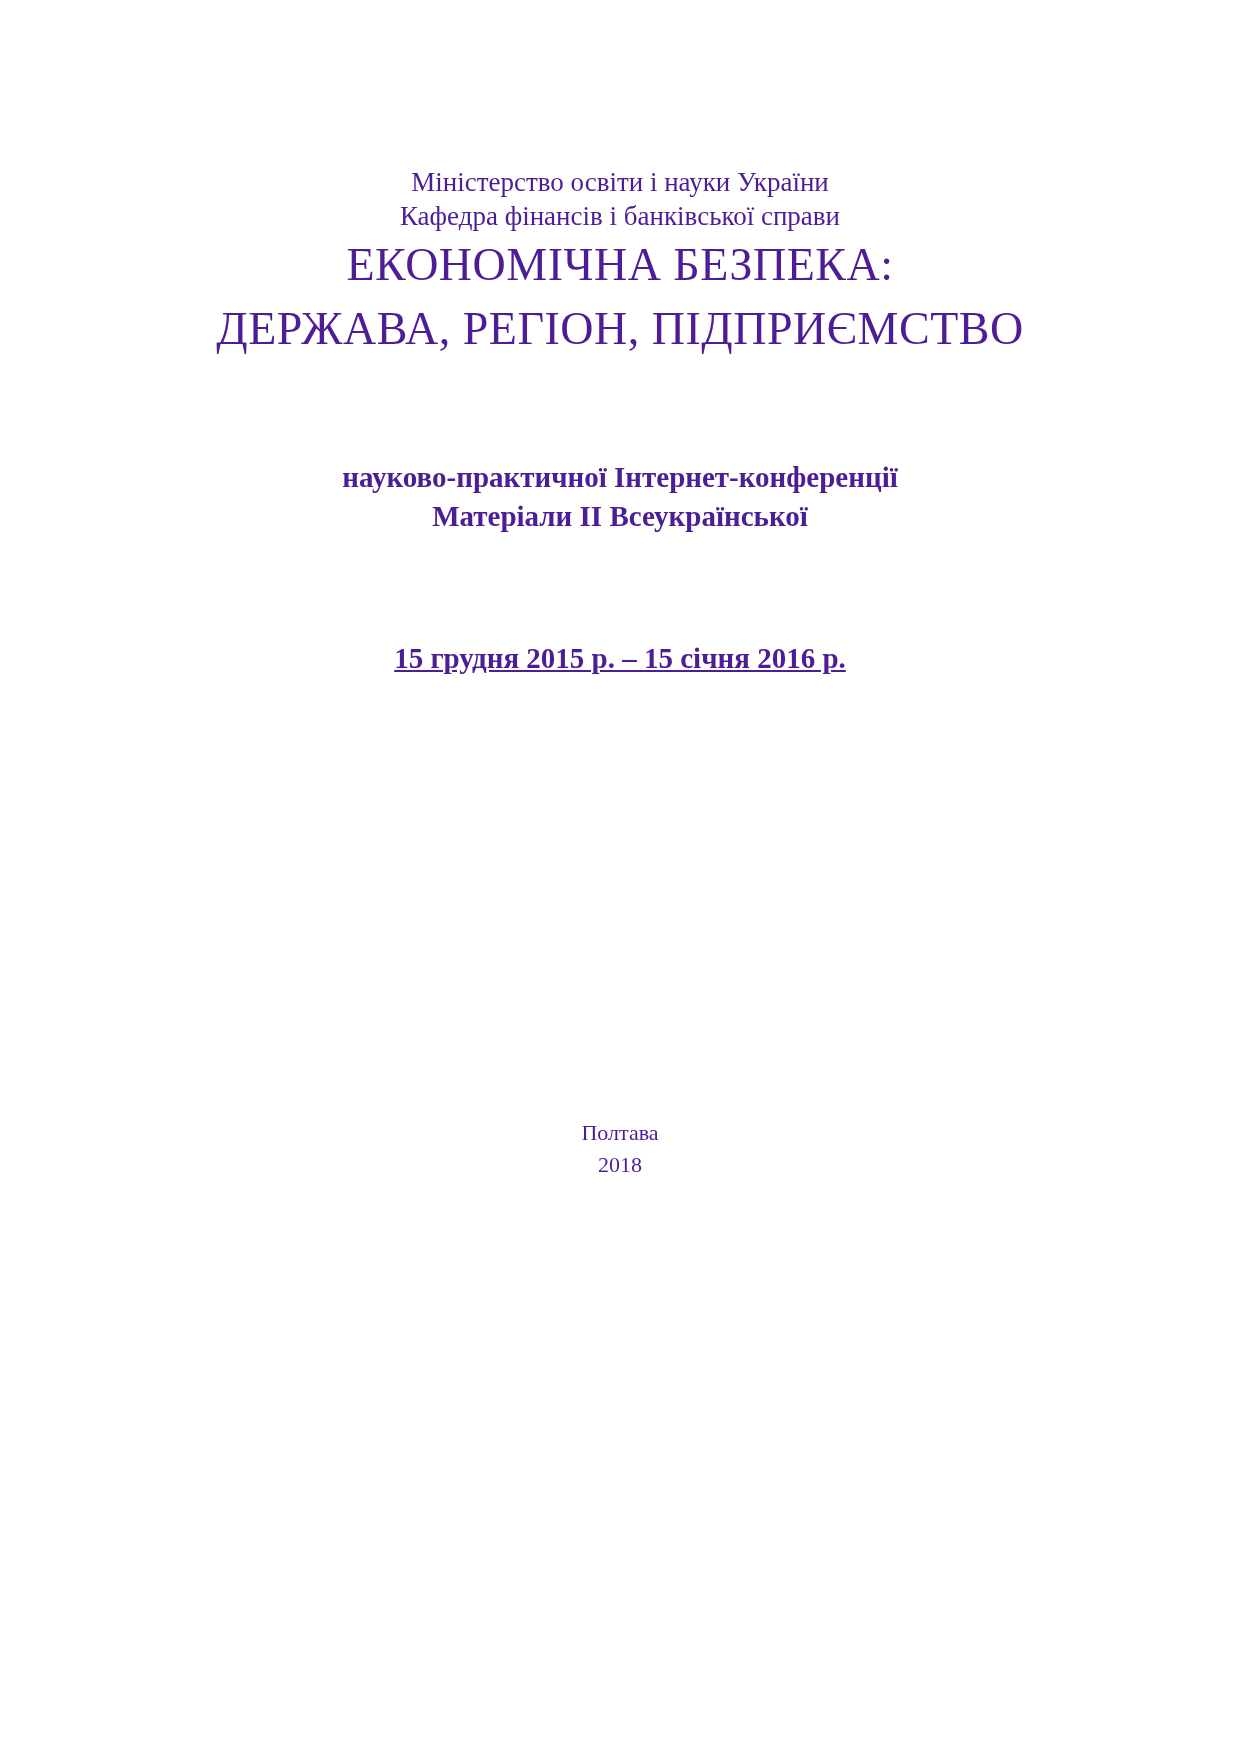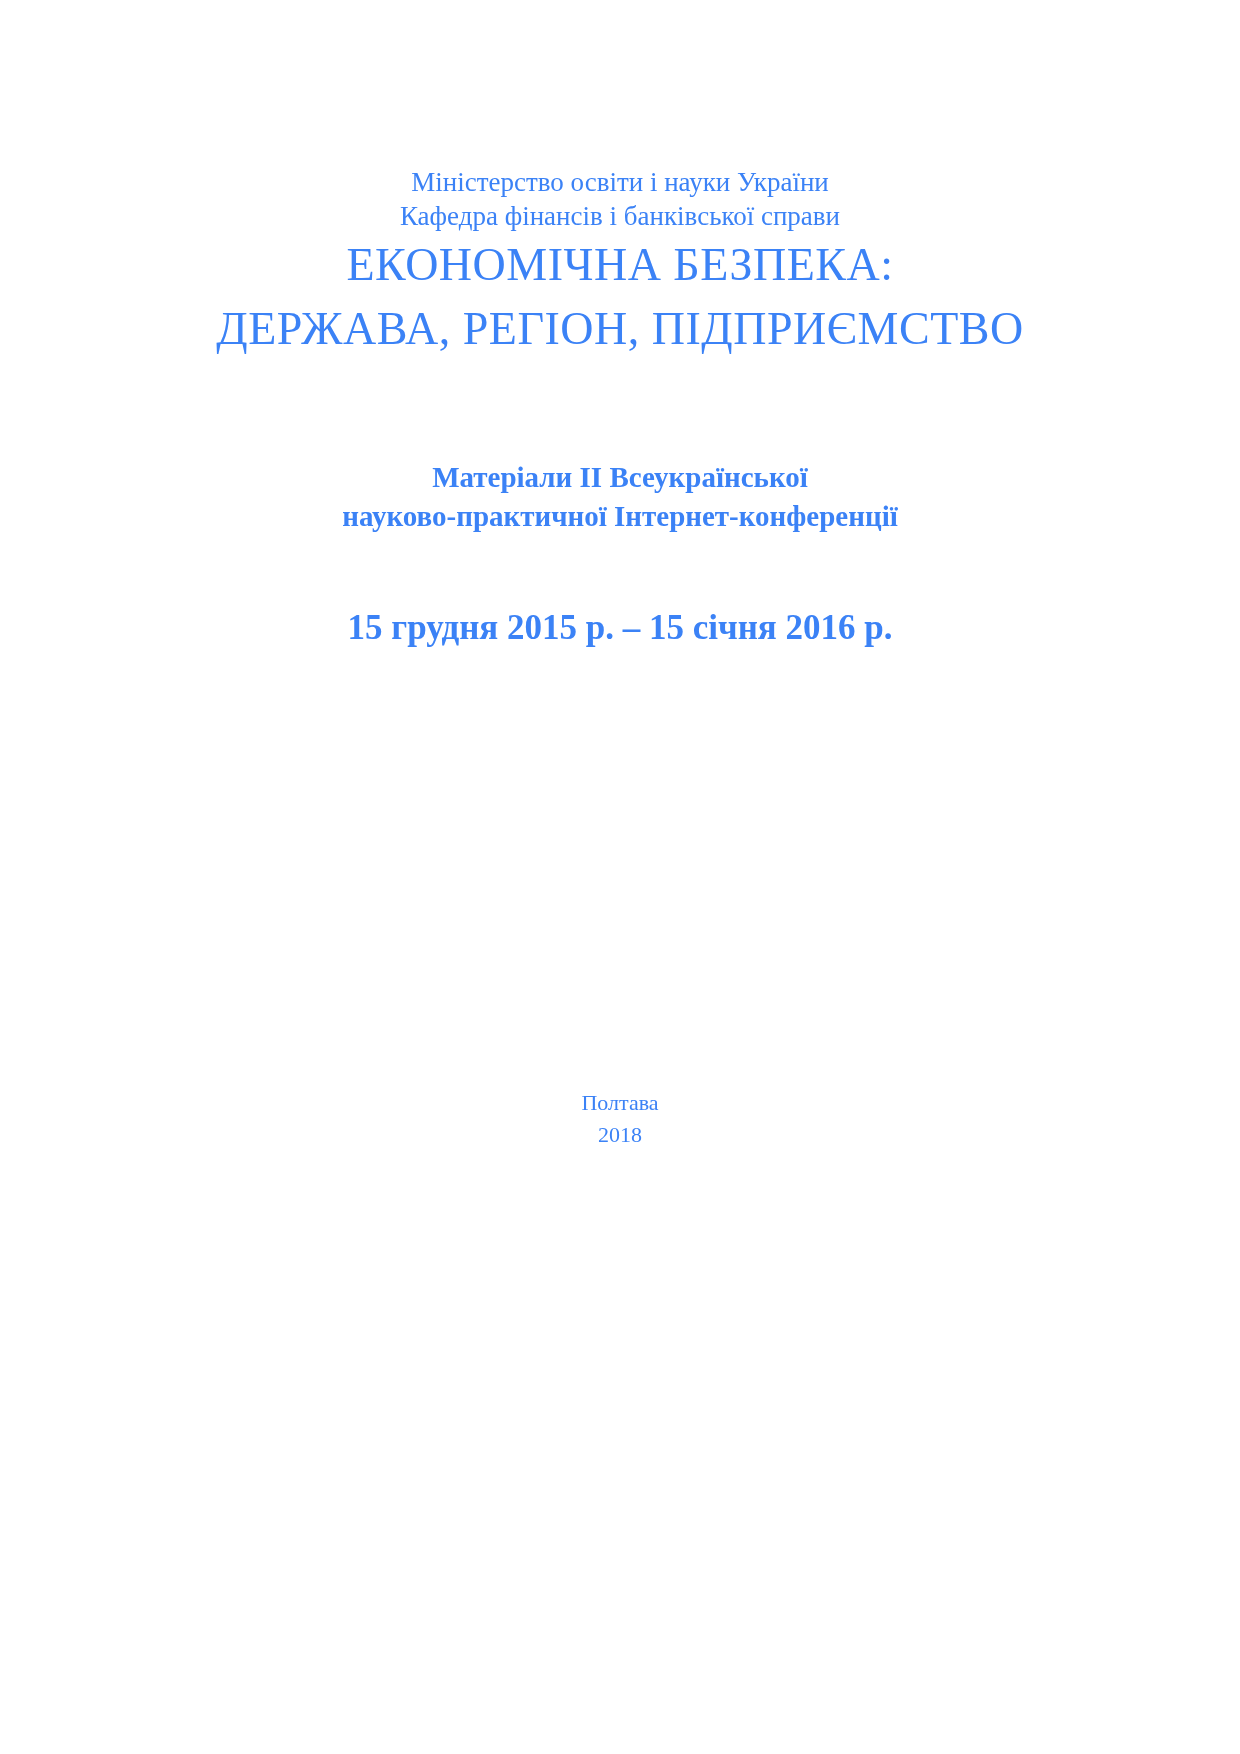--- a/index.html
+++ b/index.html
@@ -3,21 +3,21 @@
 <meta charset="utf-8">
 <style>
   * { margin: 0; padding: 0; box-sizing: border-box; }
   html, body { background: #ffffff; }
   .page {
     position: relative;
     width: 1240px;
     height: 1754px;
     margin: 0 auto;
     background: #ffffff;
-    color: #3b82f6;
+    color: #4c1d95;
     font-family: "Liberation Serif", "DejaVu Serif", serif;
     text-align: center;
     padding-top: 165px;
     overflow: hidden;
   }
   .header {
     font-size: 27px;
     line-height: 34px;
     font-weight: normal;
   }
@@ -27,24 +27,25 @@
     font-weight: normal;
     letter-spacing: 0.5px;
   }
   .subtitle {
     margin-top: 97px;
     font-size: 29px;
     line-height: 39px;
     font-weight: bold;
   }
   .dates {
-    margin-top: 72px;
-    font-size: 35px;
+    margin-top: 102px;
+    font-size: 29px;
     line-height: 40px;
     font-weight: bold;
+    text-decoration: underline;
   }
   .imprint {
     margin-top: 439px;
     font-size: 22px;
     line-height: 32px;
     font-weight: normal;
   }
 </style>
 </head>
 <body>
@@ -55,22 +56,22 @@
     <div>Міністерство освіти і науки України</div>
     <div>Кафедра фінансів і банківської справи</div>
   </div>
 
   <div class="title">
     <div>ЕКОНОМІЧНА БЕЗПЕКА:</div>
     <div>ДЕРЖАВА, РЕГІОН, ПІДПРИЄМСТВО</div>
   </div>
 
   <div class="subtitle">
+    <div>науково-практичної Інтернет-конференції</div>
     <div>Матеріали ІІ Всеукраїнської</div>
-    <div>науково-практичної Інтернет-конференції</div>
   </div>
 
   <div class="dates">15 грудня 2015 р. – 15 січня 2016 р.</div>
 
   <div class="imprint">
     <div>Полтава</div>
     <div>2018</div>
   </div>
 
 </div>

